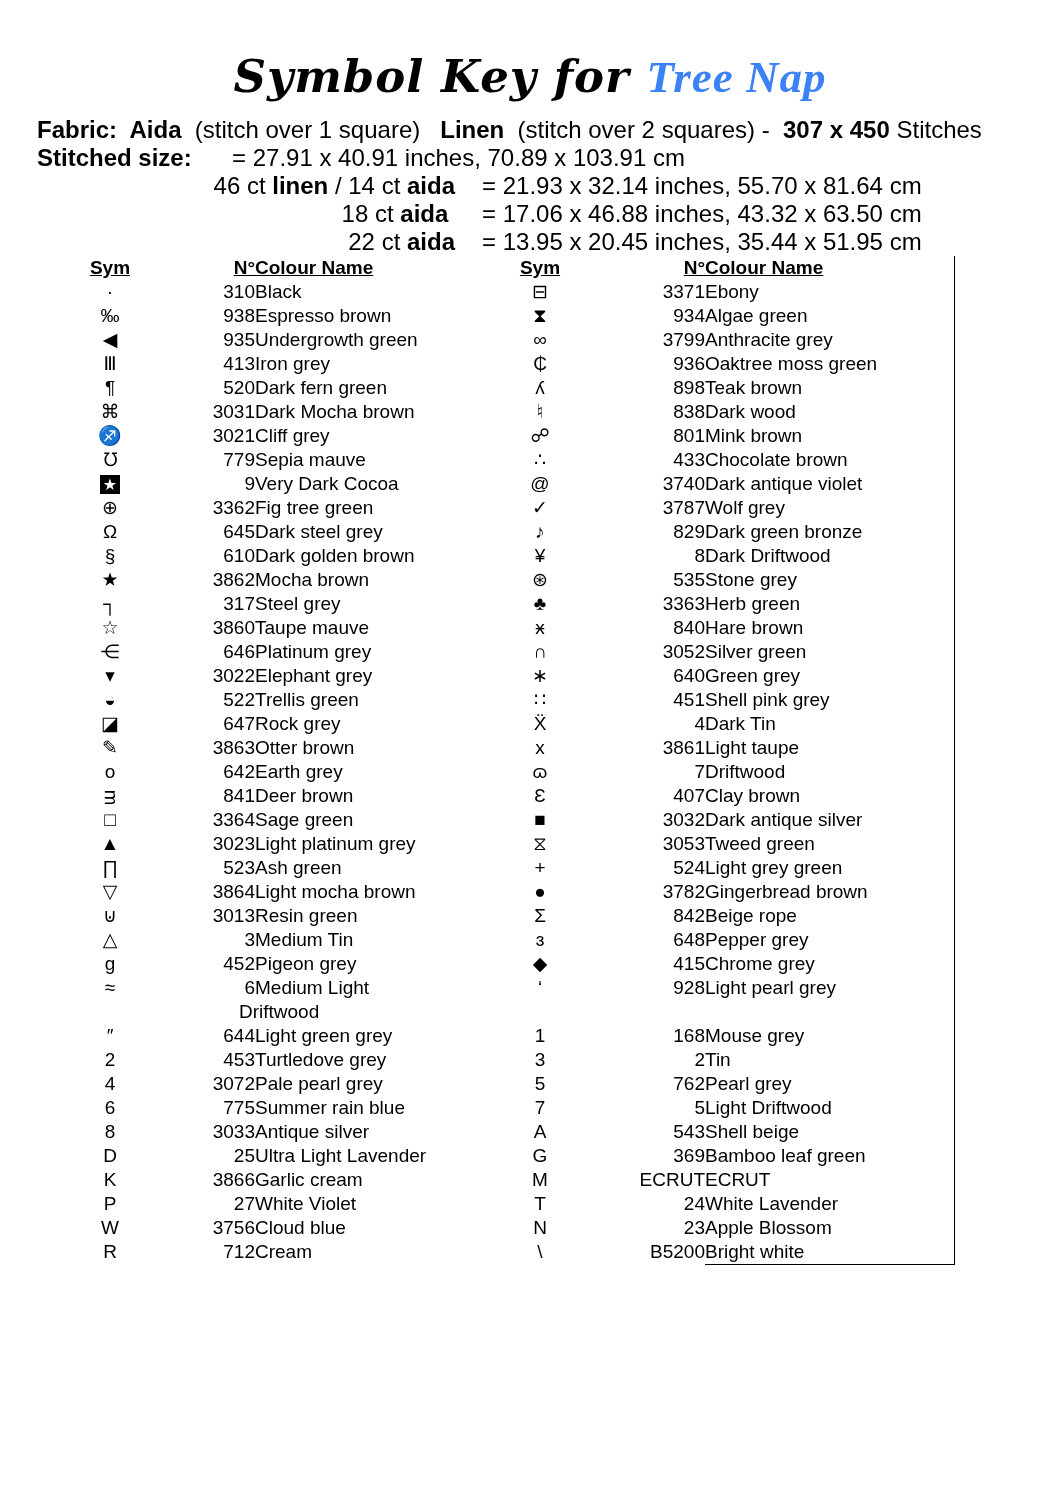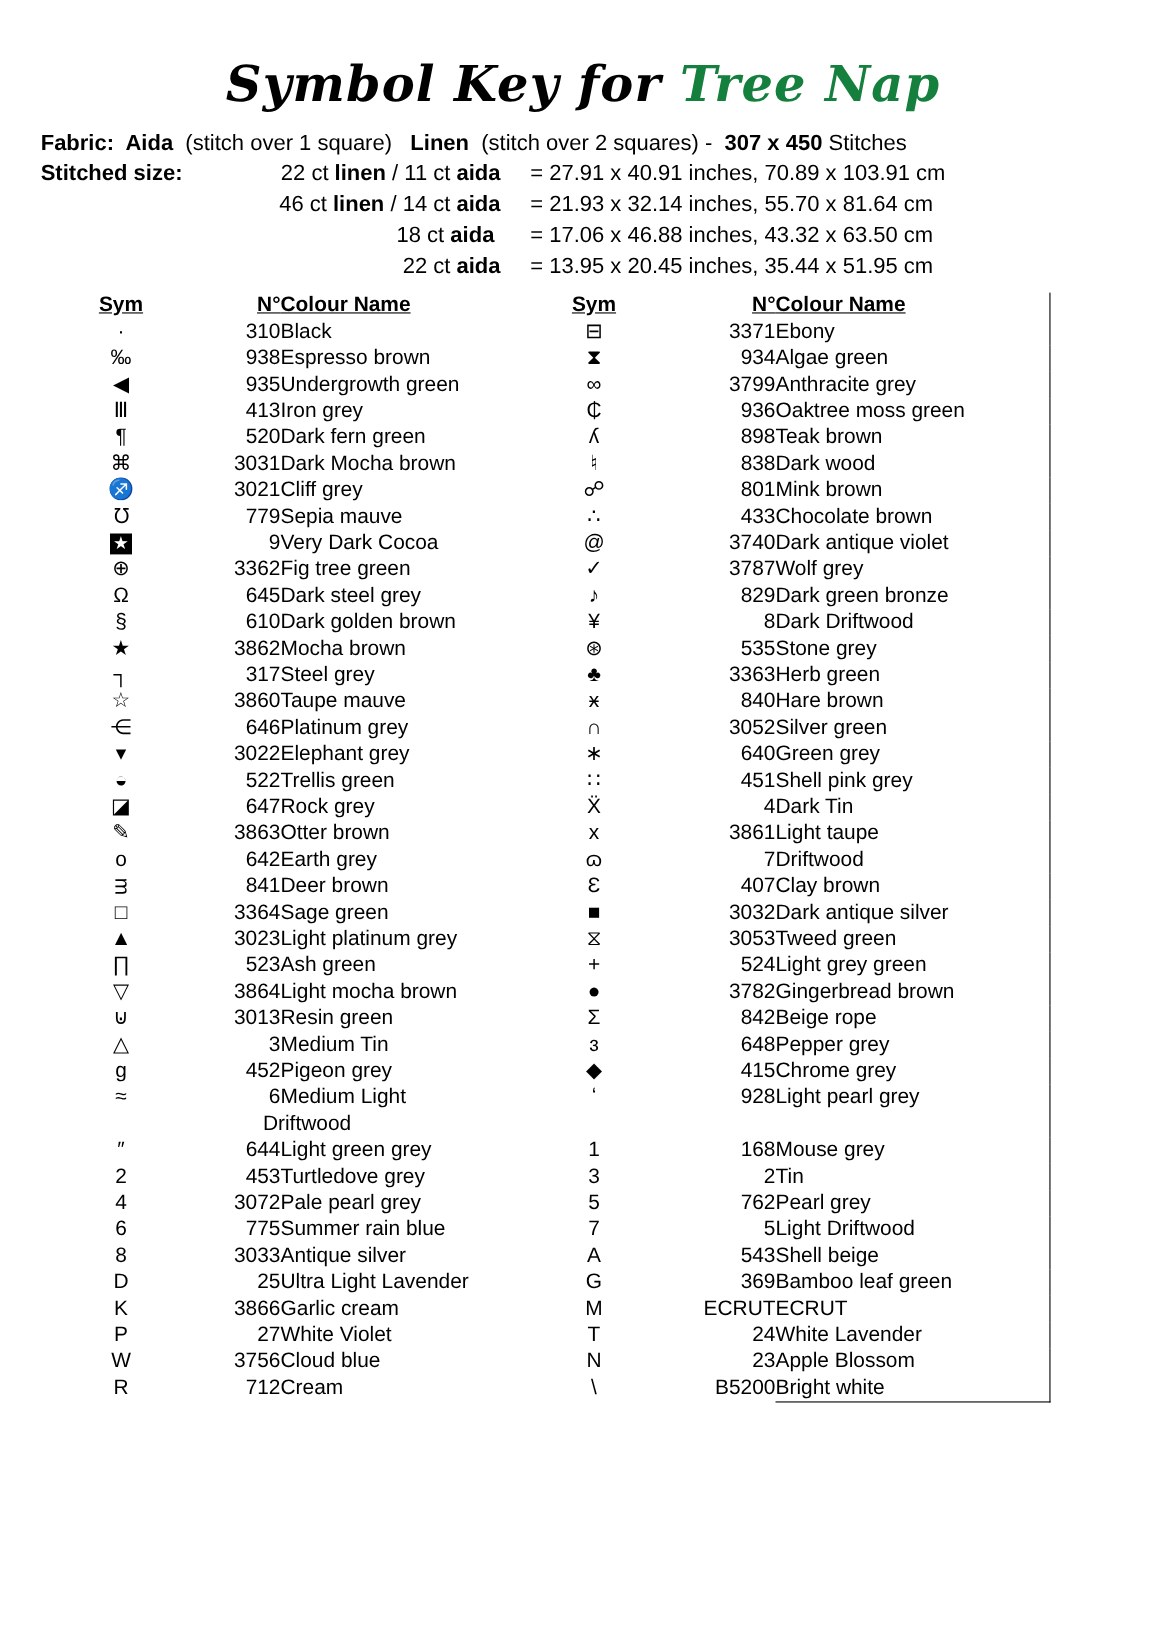--- a/index.html
+++ b/index.html
@@ -9,30 +9,30 @@
   }
   .page{padding-top:50px;}
   .title{
     text-align:center;
     font-family:"DejaVu Serif", serif;
     font-style:italic;font-weight:bold;
     font-size:45px;line-height:54px;
     letter-spacing:1px;
     white-space:pre;
   }
-  .meta-block{margin:12px 0 0 37px;font-size:20px;line-height:28px;}
+  .meta-block{margin:12px 0 0 37px;font-size:24px;line-height:28px;}
   .bold{font-weight:bold;}
   .fabric-line{white-space:pre-wrap;}
   .size-line{display:flex;white-space:pre-wrap;}
   .ss-label{width:168px;flex:none;}
   .size-pre{width:250px;flex:none;text-align:right;}
   .size-rest{margin-left:27px;}
   table.key{
     border-collapse:collapse;
-    margin:10px 0 0 85px;
+    margin:0 0 0 85px;
     font-size:19px;
   }
   table.key th, table.key td{
     padding:0;vertical-align:top;line-height:24px;font-weight:normal;
   }
   th{font-weight:bold !important;}
   .hul{text-decoration:underline;font-weight:bold;}
   .c-sym {width:50px;text-align:center;}
   .c-num {width:120px;text-align:right;}
   .c-name{width:230px;padding-left:25px;text-align:left;}
@@ -44,26 +44,26 @@
     font-size:16px;line-height:19px;padding:0 3px;
   }
   .wrapspan{display:inline-block;width:150px;margin-left:-16px;text-indent:16px;}
   .bend{border-bottom:1.5px solid #000;padding-bottom:20px;}
 </style>
 </head>
 <body>
 
 <div class="page">
 
-  <div class="title"><span>Symbol Key for</span> <span style="color: #15803d;">Tree Nap</span></div>
+  <div class="title"><span>Symbol Key for</span> <span style="color: #3b82f6; font-family: Liberation Serif, serif;">Tree Nap</span></div>
 
   <div class="meta-block">
     <div class="fabric-line"><span class="bold">Fabric:  </span><span class="bold">Aida</span><span>  (stitch over 1 square)   </span><span class="bold">Linen</span><span>  (stitch over 2 squares) -  </span><span class="bold">307 x 450</span><span> Stitches</span></div>
     <div>
-        <div class="size-line"><span class="ss-label bold">Stitched size:</span><span class="size-pre"><span>22 ct </span><span class="bold">linen</span><span> / 11 ct </span><span class="bold">aida</span></span><span class="size-rest">= 27.91 x 40.91 inches, 70.89 x 103.91 cm</span></div>
+        <div class="size-line"><span class="ss-label bold">Stitched size:</span><span class="size-rest">= 27.91 x 40.91 inches, 70.89 x 103.91 cm</span></div>
         <div class="size-line"><span class="ss-label bold"></span><span class="size-pre"><span>46 ct </span><span class="bold">linen</span><span> / 14 ct </span><span class="bold">aida</span></span><span class="size-rest">= 21.93 x 32.14 inches, 55.70 x 81.64 cm</span></div>
         <div class="size-line"><span class="ss-label bold"></span><span class="size-pre"><span>18 ct </span><span class="bold">aida</span><span> </span></span><span class="size-rest">= 17.06 x 46.88 inches, 43.32 x 63.50 cm</span></div>
         <div class="size-line"><span class="ss-label bold"></span><span class="size-pre"><span>22 ct </span><span class="bold">aida</span></span><span class="size-rest">= 13.95 x 20.45 inches, 35.44 x 51.95 cm</span></div>
       </div>
   </div>
 
   <table class="key">
     <thead>
       <tr>
         <th class="c-sym"><span class="hul">Sym</span></th>

